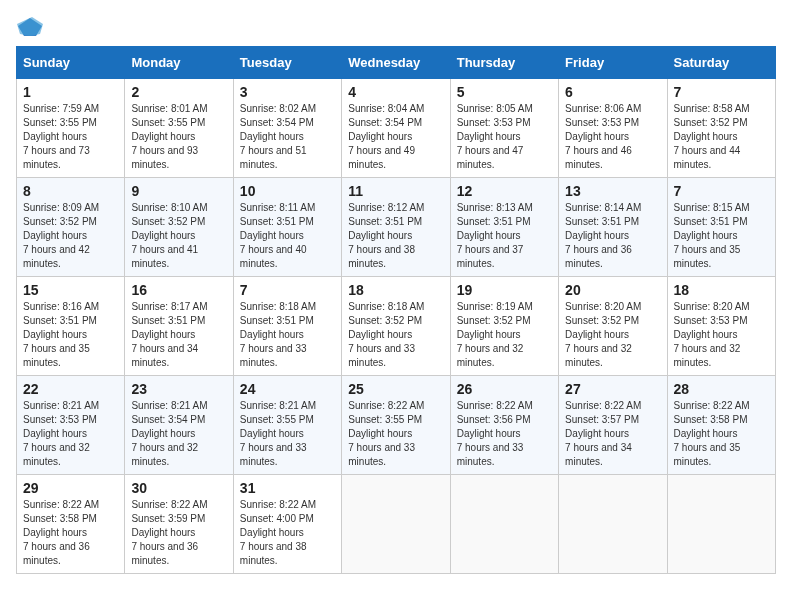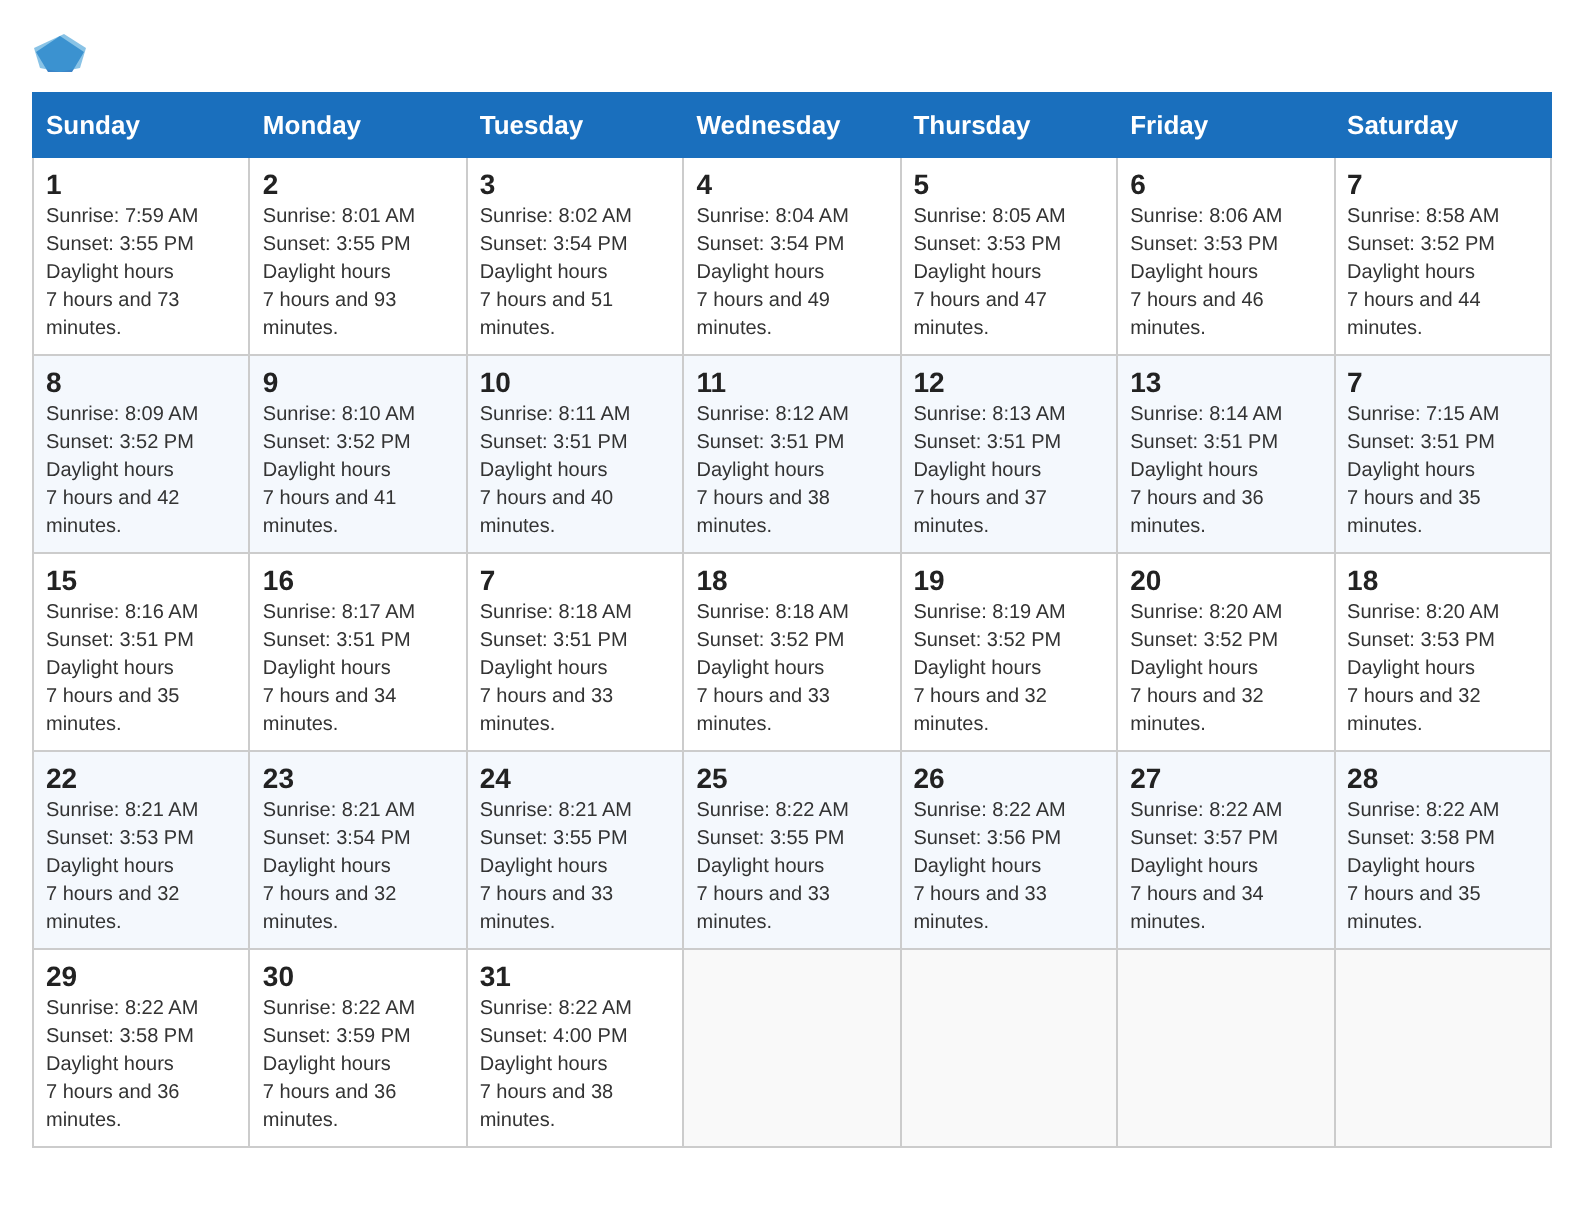--- a/index.html
+++ b/index.html
@@ -240,21 +240,21 @@
         <div class="day-info">
           <span>Sunrise: 8:14 AM</span><br>
           <span>Sunset: 3:51 PM</span><br>
           <span>Daylight hours</span><br>
           <span>7 hours and 36 minutes.</span>
         </div>
       </td>
         <td>
         <span class="day-number">7</span>
         <div class="day-info">
-          <span>Sunrise: 7:15 AM</span><br>
+          <span>Sunrise: 8:15 AM</span><br>
           <span>Sunset: 3:51 PM</span><br>
           <span>Daylight hours</span><br>
           <span>7 hours and 35 minutes.</span>
         </div>
       </td>
       </tr>
       <tr>
         <td>
         <span class="day-number">15</span>
         <div class="day-info">

